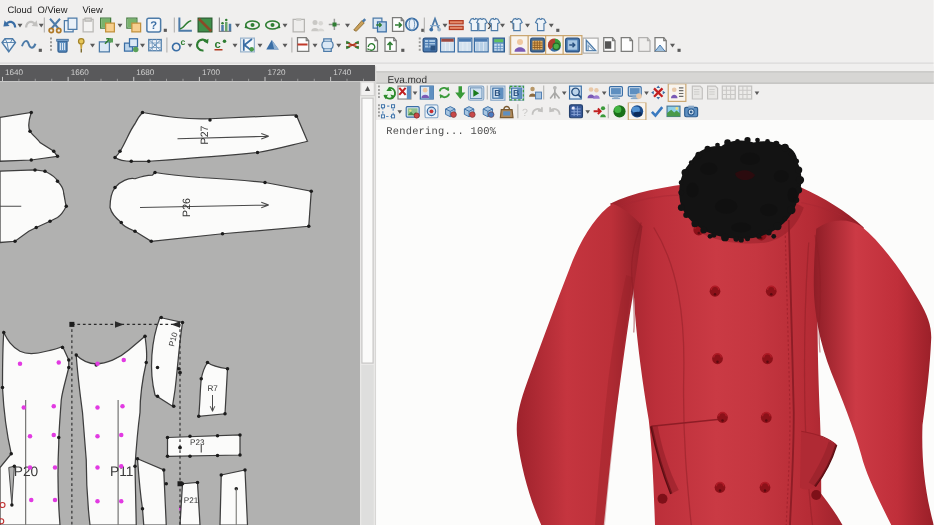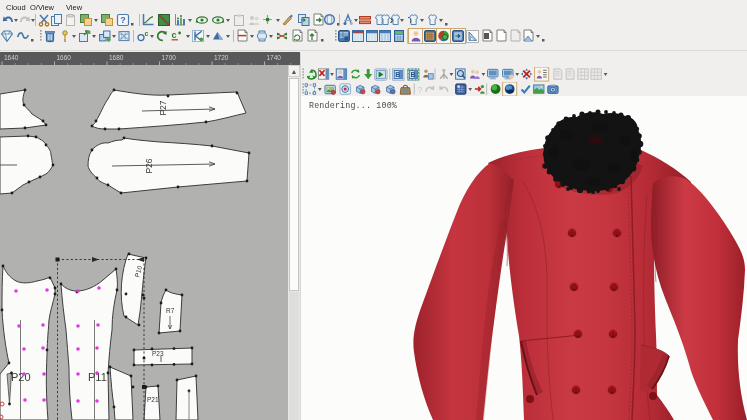--- a/index.html
+++ b/index.html
@@ -498,20 +498,23 @@
         <circle cx="144" cy="358" r="1.5" fill="#1c1c1c"></circle>
         <circle cx="2" cy="404" r="2" fill="none" stroke="#c03030" stroke-width="0.9"></circle>
         <circle cx="1" cy="417" r="2" fill="none" stroke="#c03030" stroke-width="0.9"></circle>
       </svg>
       <div class="sbar" style="top:13px"></div>
       <div class="sbtn" style="top:13px">▲</div>
       <div class="sthumb" style="top:26px"></div>
       <div class="strack2" style="top:240px;height:128px"></div>
     </div>
     <div class="rpane">
+      <div class="rtitle">
+        <b>Eva.mod</b>
+      </div>
       <svg width="340" height="16" viewBox="0 0 340 16" xmlns="http://www.w3.org/2000/svg" style="position:absolute;left:0;top:14px">
         <g transform="scale(0.94)">
           <rect x="1.5" y="1.5" width="1.6" height="1.6" fill="#9a9a98"></rect>
           <rect x="1.5" y="4.5" width="1.6" height="1.6" fill="#9a9a98"></rect>
           <rect x="1.5" y="7.5" width="1.6" height="1.6" fill="#9a9a98"></rect>
           <rect x="1.5" y="10.5" width="1.6" height="1.6" fill="#9a9a98"></rect>
           <g transform="translate(5,1.5)">
             <circle cx="6" cy="6" r="5.6" fill="#e8f4e8"></circle>
             <path d="M6,1 L8.4,4.6 L3.6,4.6 z" fill="#2a8a2a"></path>
             <path d="M1.2,8.8 L5,7.6 L3,11.6 z" fill="#2a8a2a"></path>

